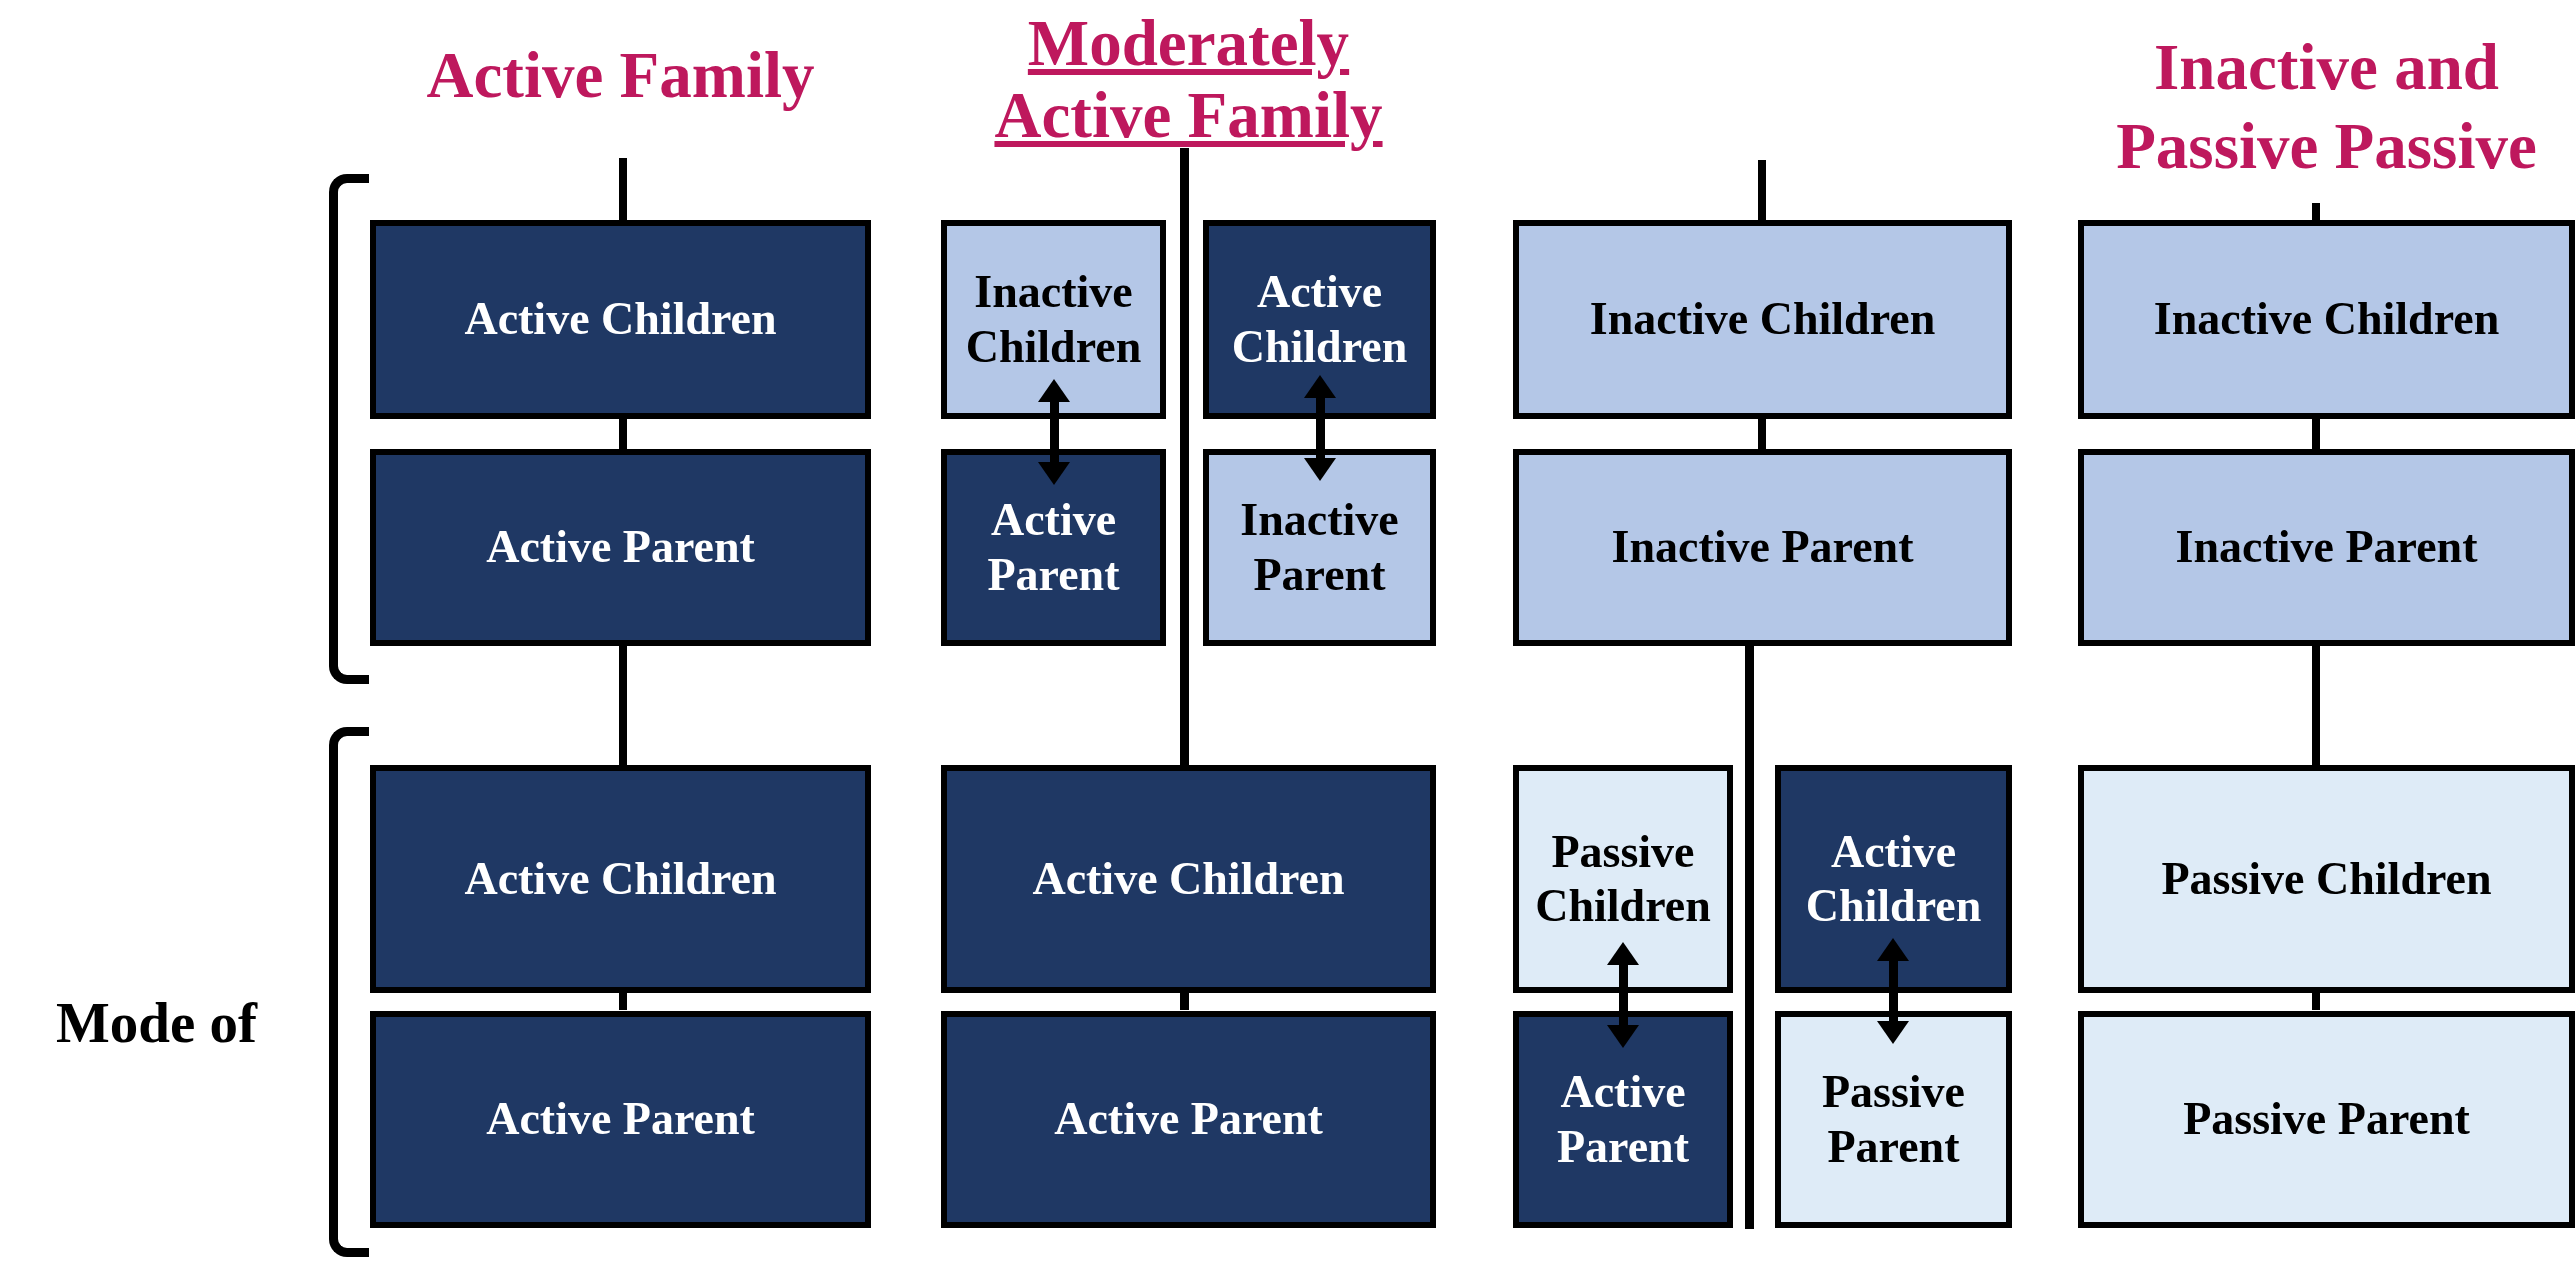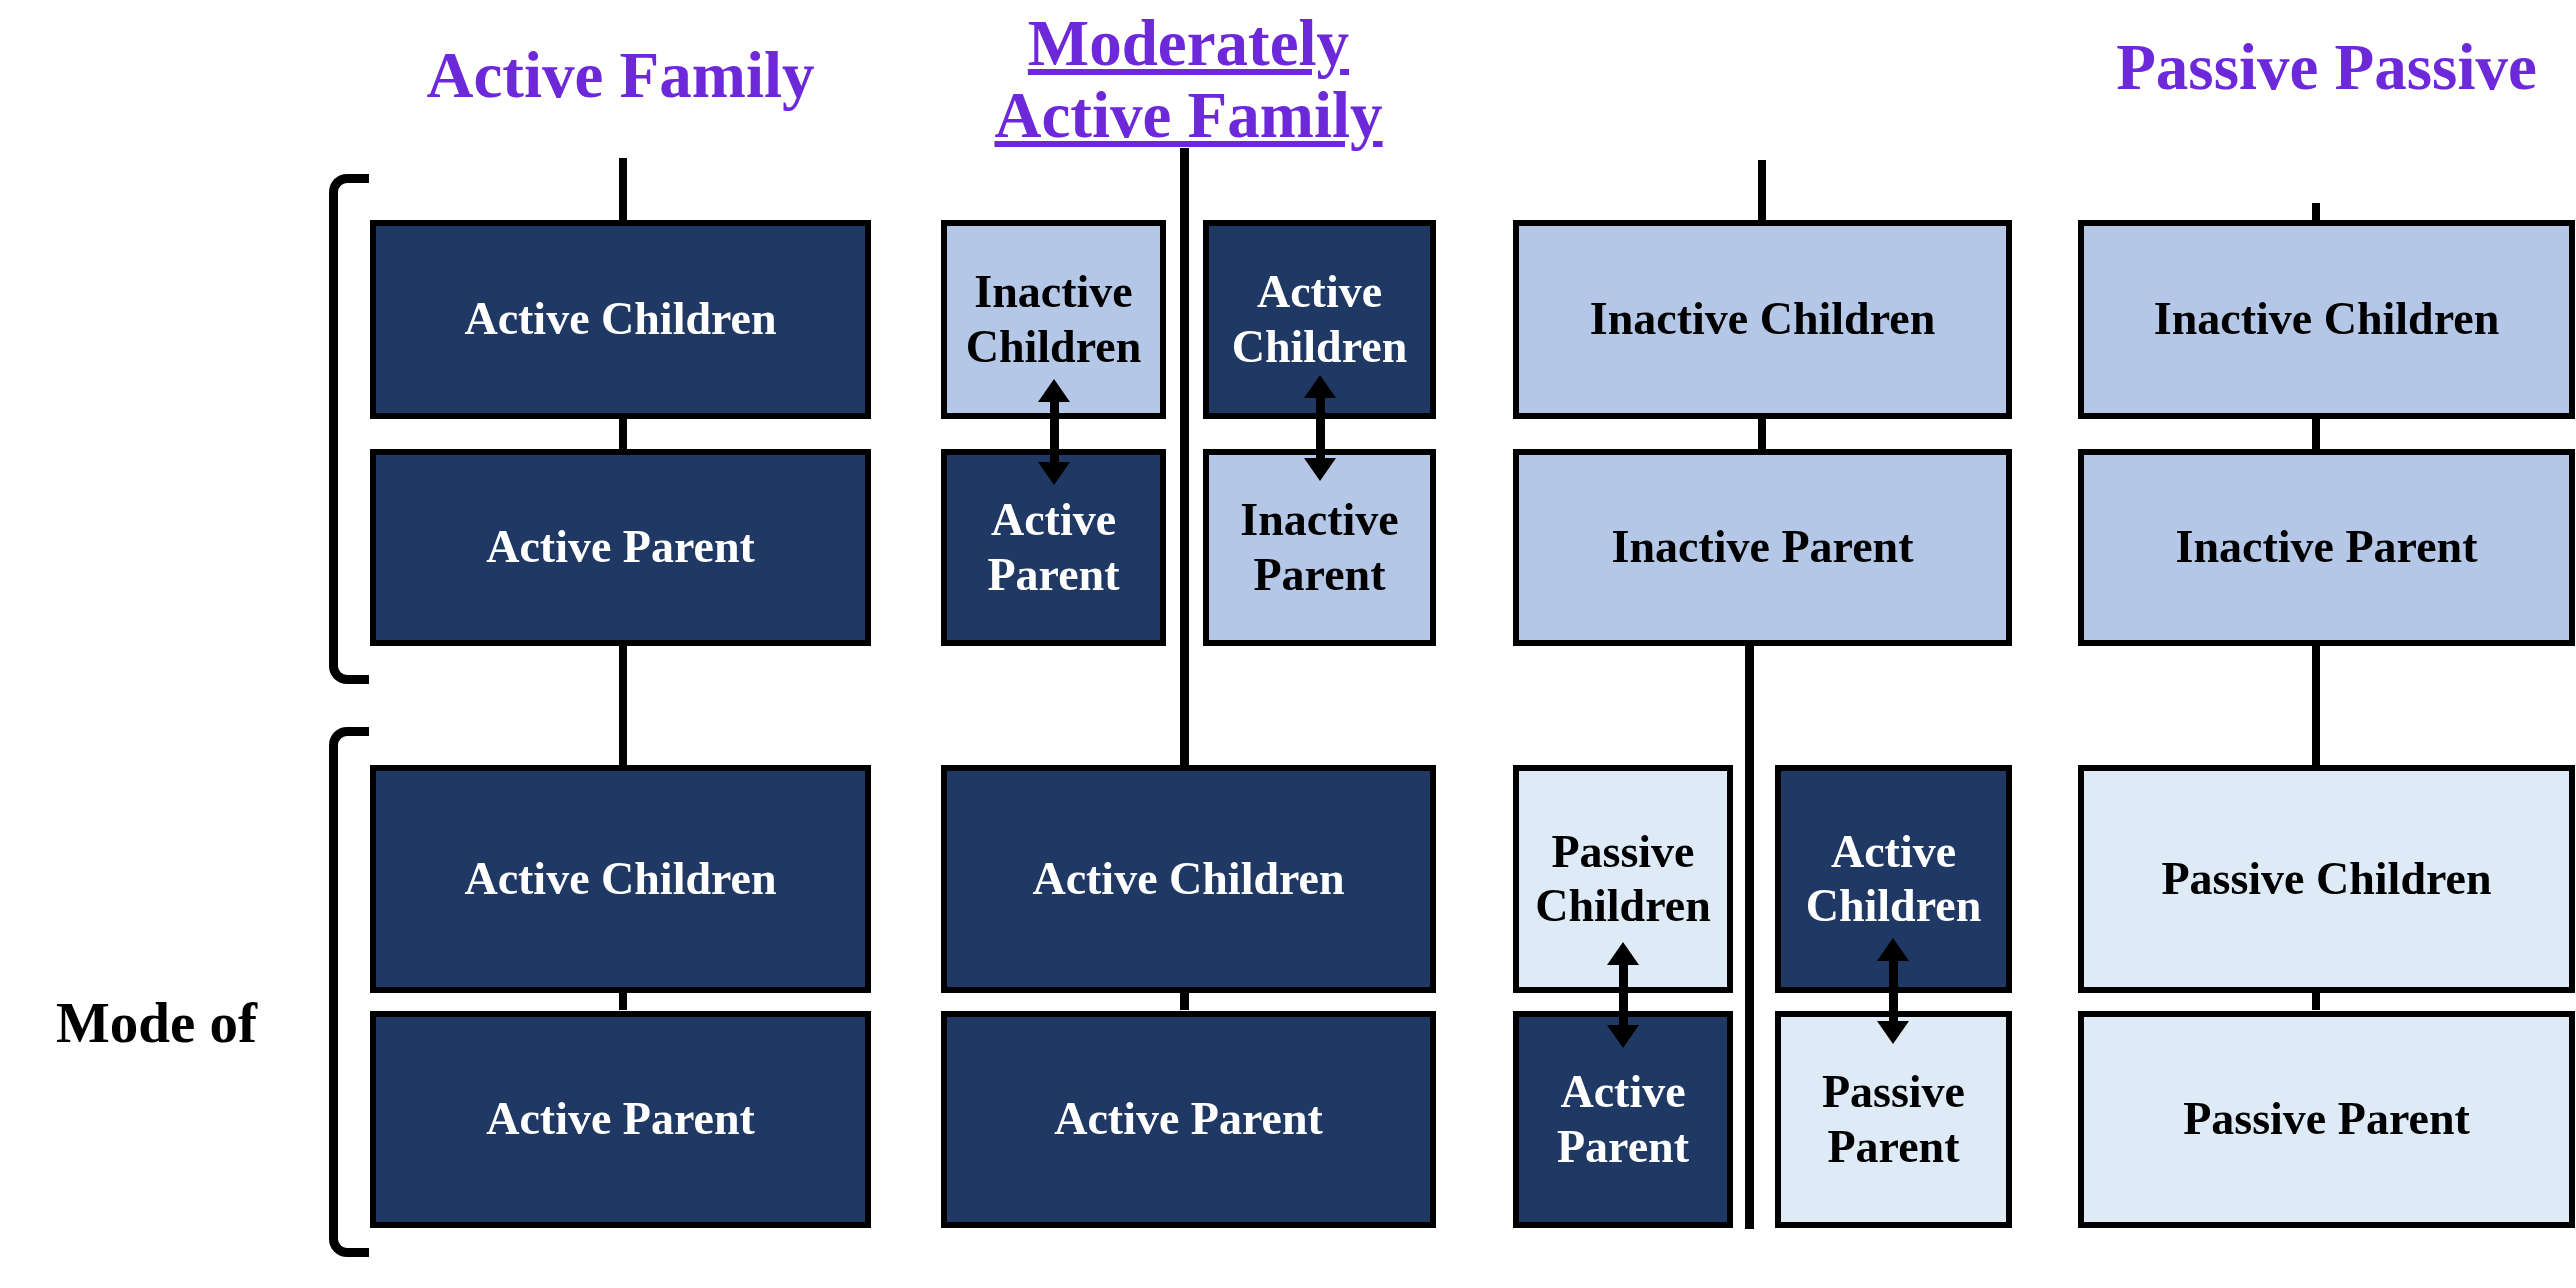--- a/index.html
+++ b/index.html
@@ -1,21 +1,21 @@
 <!DOCTYPE html>
 <html style="--dark-blue: #1F3864; --medium-blue: #B4C7E7; --light-blue: #DEEBF7; --line-black: #000000; --text-on-dark: #FFFFFF; --text-on-light: #000000;font-size:11px"><head>
 <meta charset="utf-8">
 <style>
   html,body{margin:0;padding:0;background:#ffffff;}
   body{width:2576px;height:1288px;position:relative;overflow:hidden;
        font-family:"Liberation Serif","DejaVu Serif",serif;}
   .canvas{position:absolute;left:0;top:0;width:2576px;height:1288px;background:#ffffff;}
 
   
-  .col-title{position:absolute;text-align:center;font-weight:bold;color:#6d28d9;
+  .col-title{position:absolute;text-align:center;font-weight:bold;color:#be185d;
              font-size:65px;line-height:1.10;}
   .col-title div{white-space:nowrap;}
   .t1{left:370px;top:40px;width:501px;}
   .t2{left:941px;top:8.3px;width:495px;text-decoration:underline;}
   .t3{left:1513px;top:73px;width:499px;}
   .t4{left:2078px;top:28px;width:497px;line-height:1.22;}
 
   
   .row-label{position:absolute;left:7px;width:299px;text-align:center;
              font-weight:bold;color:#000;font-size:57px;line-height:1.16;}
@@ -61,20 +61,21 @@
 
   <div class="col-title t1">
     <div>Active Family</div>
     <div></div>
   </div>
   <div class="col-title t2">
     <div>Moderately</div>
     <div>Active Family</div>
   </div>
   <div class="col-title t4">
+    <div>Inactive and</div>
     <div>Passive Passive</div>
   </div>
 
   <div class="row-label rl-moc">
     <div>Mode of</div>
   </div>
 
   <div class="bracket br-pa"></div>
   <div class="bracket br-moc"></div>
 

